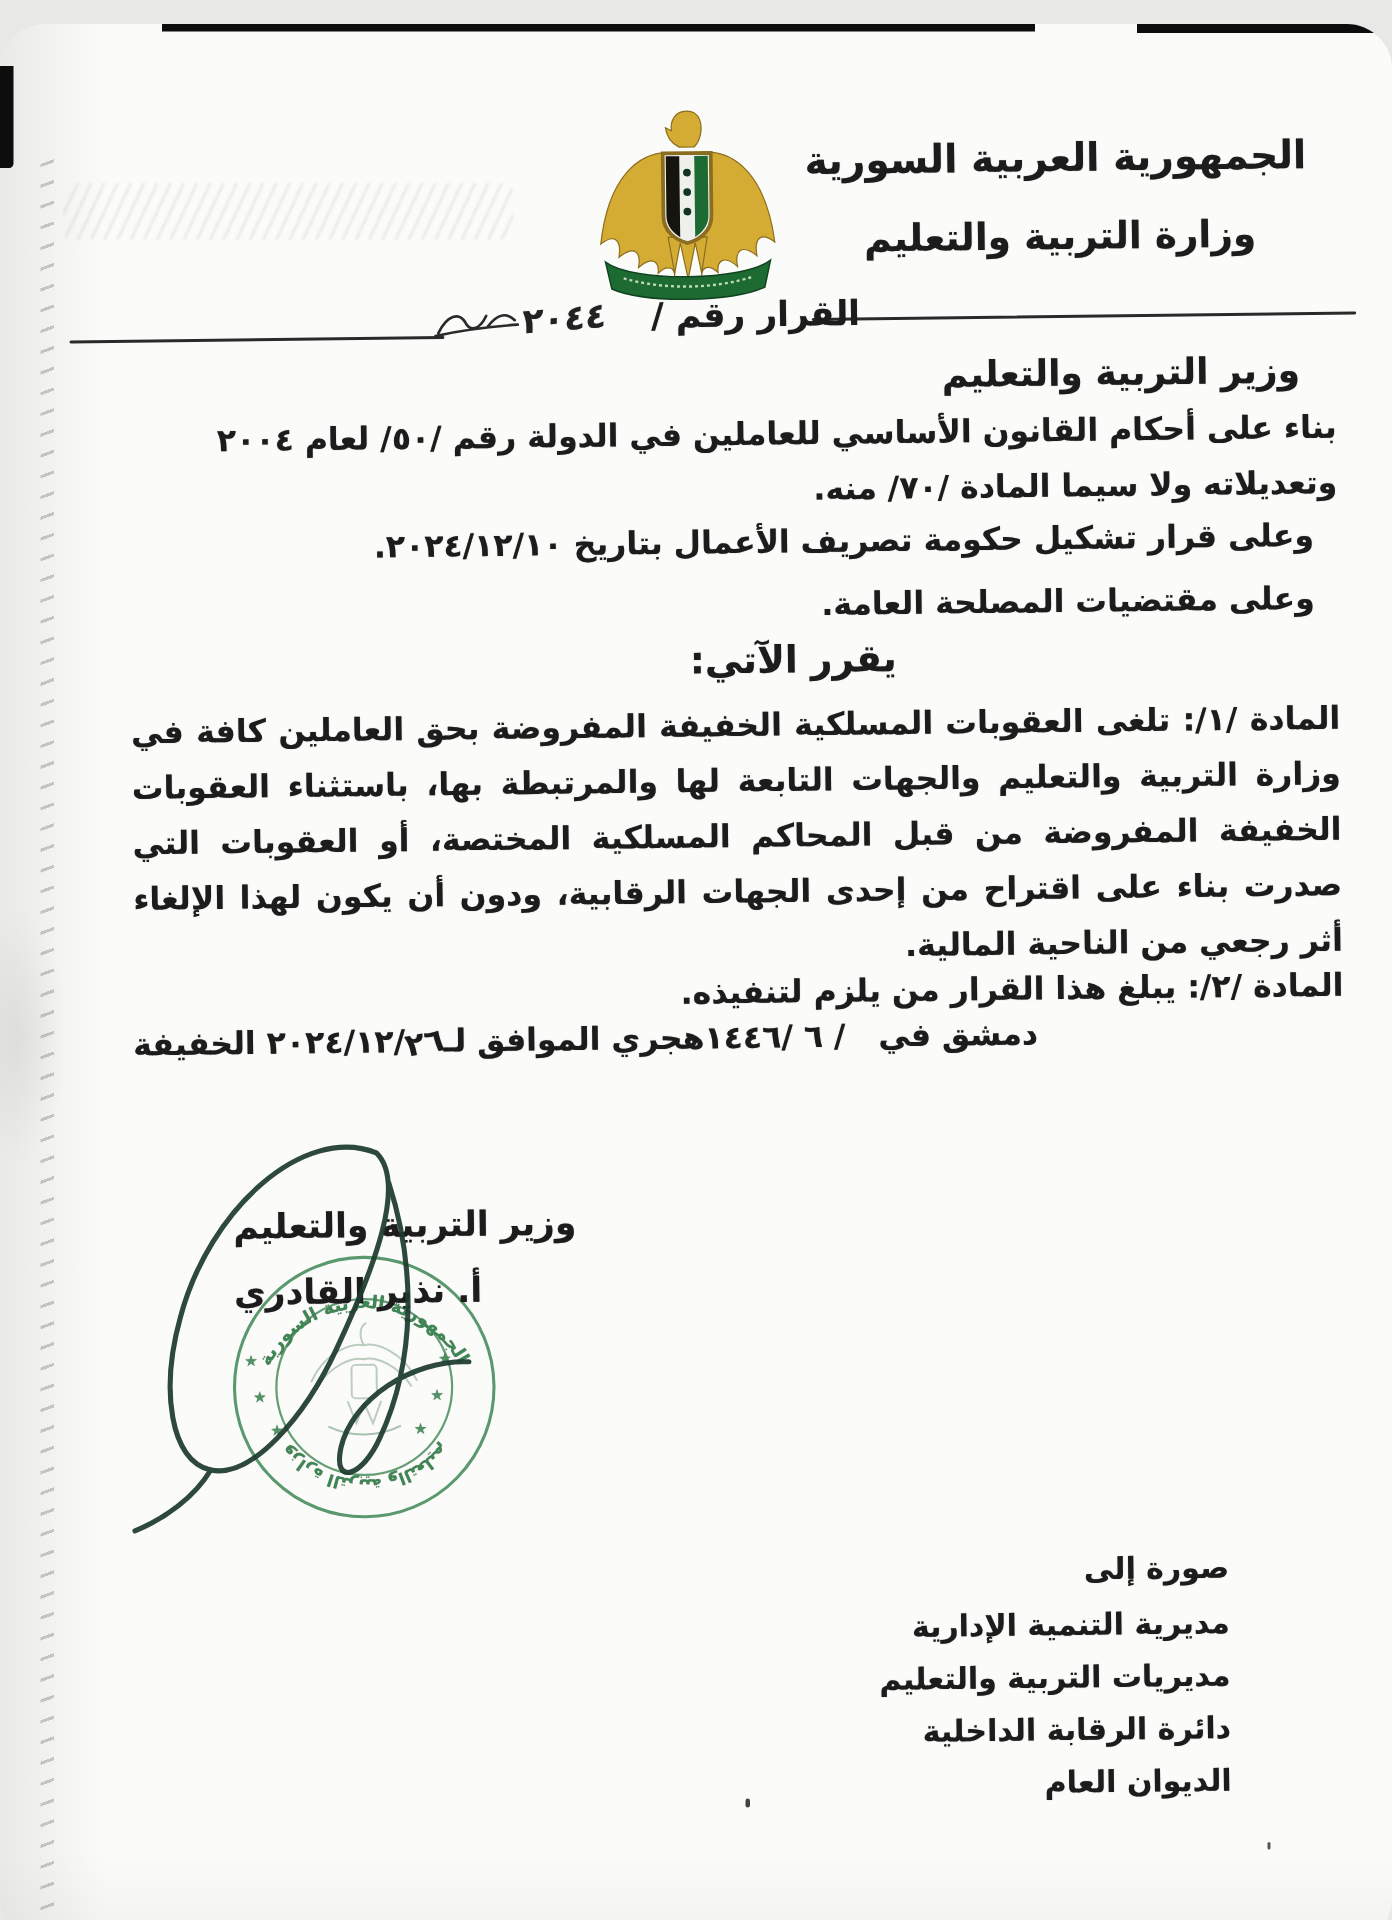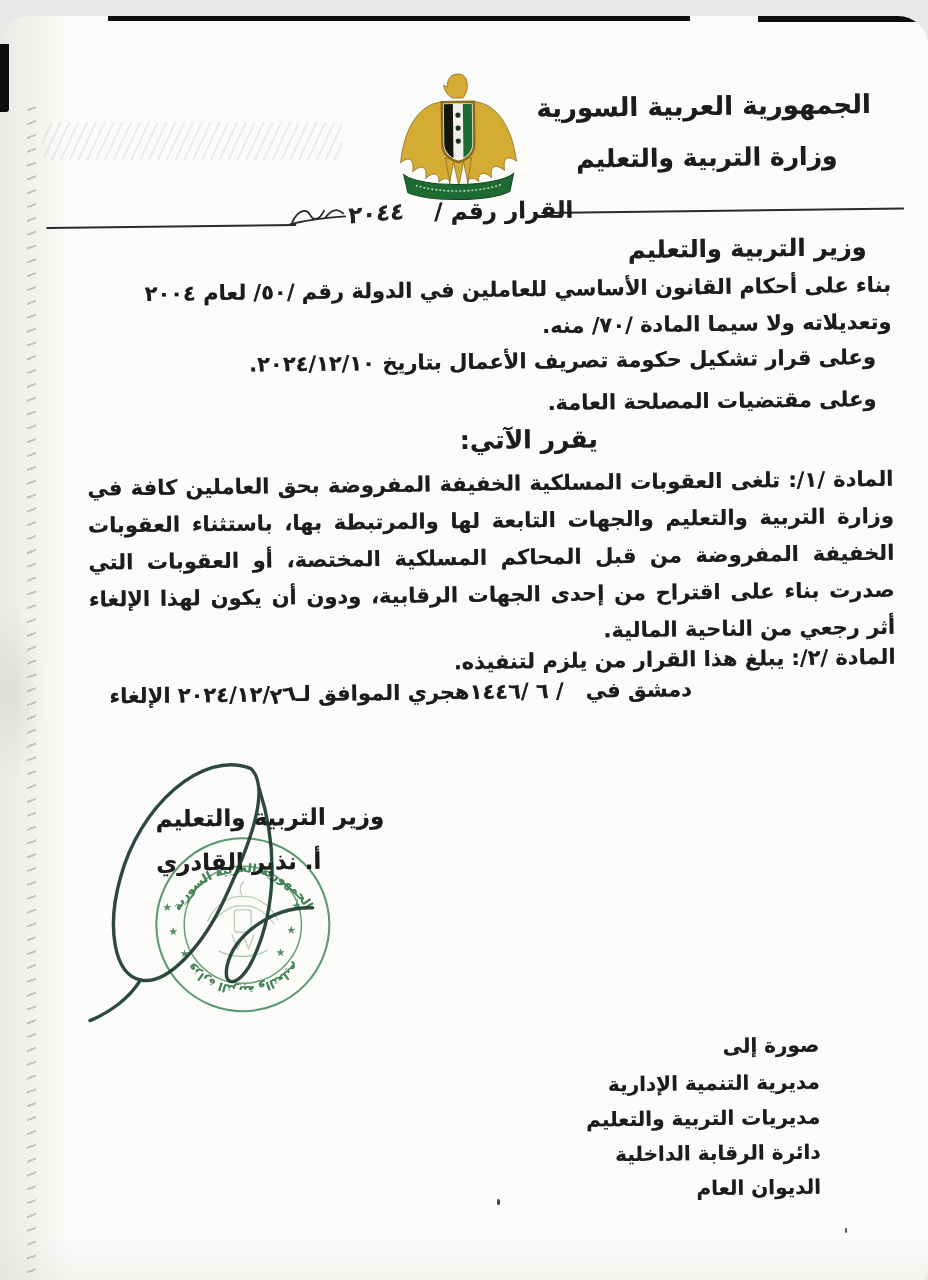--- a/index.html
+++ b/index.html
@@ -125,21 +125,21 @@
 
     <div class="abs bodytext article1">
       <span class="b">المادة /١/:</span><span> تلغى العقوبات المسلكية الخفيفة المفروضة بحق العاملين كافة في وزارة التربية والتعليم والجهات التابعة لها والمرتبطة بها، باستثناء العقوبات الخفيفة المفروضة من قبل المحاكم المسلكية المختصة، أو العقوبات التي صدرت بناء على اقتراح من إحدى الجهات الرقابية، ودون أن يكون لهذا الإلغاء أثر رجعي من الناحية المالية.</span>
     </div>
 
     <div class="abs bodytext article2">
       <span class="b">المادة /٢/:</span><span> يبلغ هذا القرار من يلزم لتنفيذه.</span>
     </div>
 
     <div class="abs dateline">
-      <span>دمشق في &nbsp; / ٦ /١٤٤٦هجري الموافق لـ</span><span class="ltr"><span>٢٠٢٤/١٢/</span><span class="hand-day">٢٦</span></span><span> الإلغاء</span>
+      <span>دمشق في &nbsp; / ٦ /١٤٤٦هجري الموافق لـ</span><span class="ltr"><span>٢٠٢٤/١٢/</span><span class="hand-day">٢٦</span></span><span> الخفيفة</span>
     </div>
 
     <div class="abs b sig-title">وزير التربية والتعليم</div>
     <div class="abs b sig-name">أ. نذير القادري</div>
 
     <svg class="abs stamp" width="186" height="186" viewBox="0 0 200 200">
       <defs>
         <path id="arcTop" d="M 24 108 A 77 77 0 0 1 176 108" fill="none"></path>
         <path id="arcBot" d="M 170 114 A 73 73 0 0 1 30 114" fill="none"></path>
       </defs>

